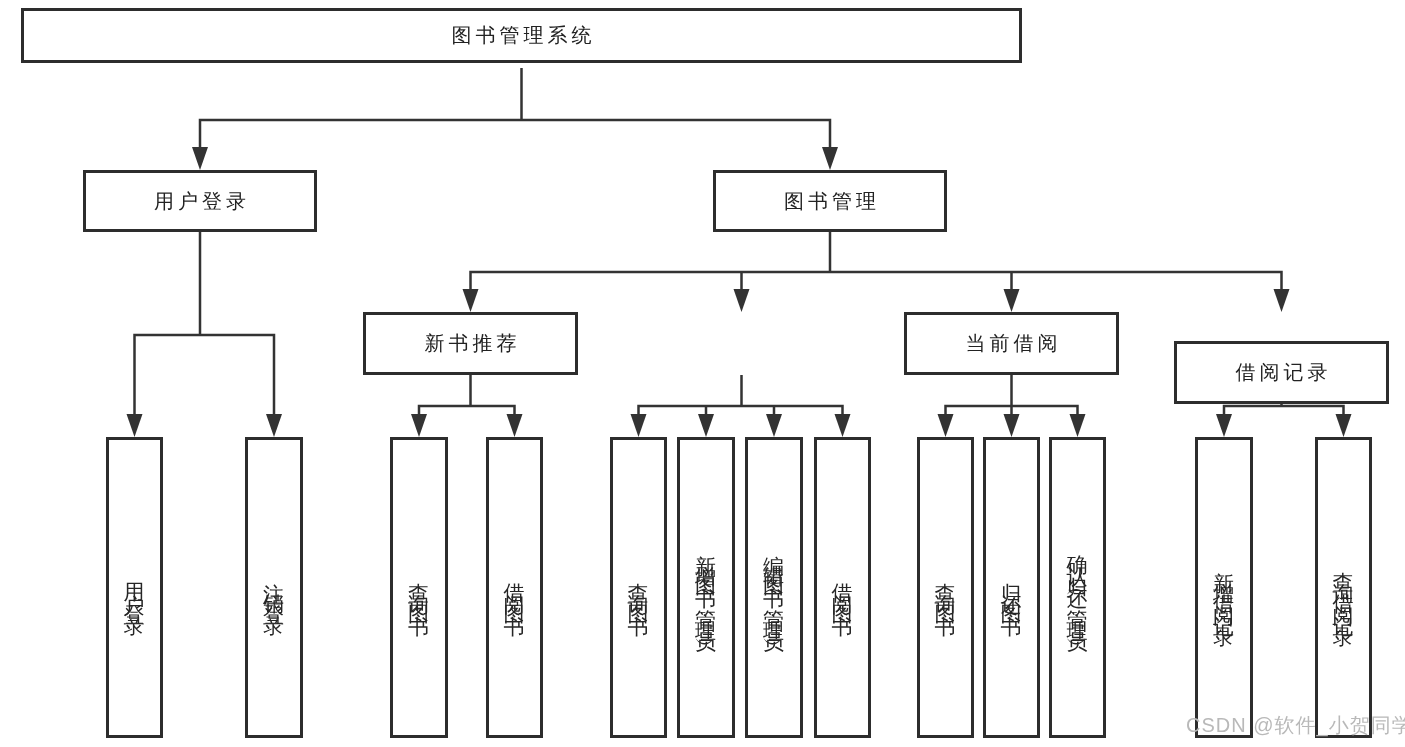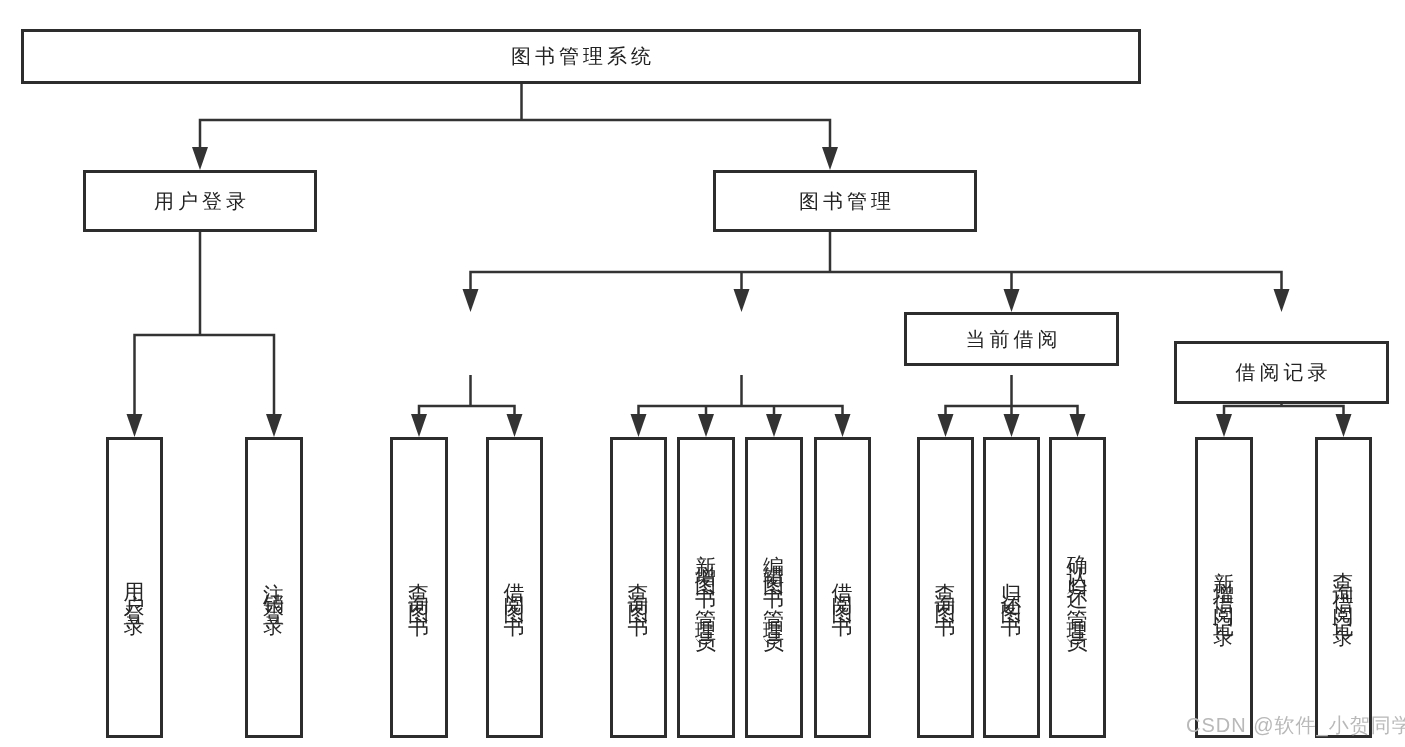--- a/index.html
+++ b/index.html
@@ -98,26 +98,27 @@
       <polygon points="766,414 782,414 774,437"></polygon>
       <polygon points="834.5,414 850.5,414 842.5,437"></polygon>
       <polygon points="937.5,414 953.5,414 945.5,437"></polygon>
       <polygon points="1003.5,414 1019.5,414 1011.5,437"></polygon>
       <polygon points="1069.5,414 1085.5,414 1077.5,437"></polygon>
       <polygon points="1216,414 1232,414 1224,437"></polygon>
       <polygon points="1335.5,414 1351.5,414 1343.5,437"></polygon>
     </g>
   </svg>
 
-  <div class="box h-box" style="left:21px; top:29px; width:1120px; height:55px;">图书管理系统</div>
+  <div class="box h-box" style="left:21px; top:8px; width:1001px; height:55px;">图书管理系统</div>
 
   <div class="box h-box" style="left:83px; top:170px; width:234px; height:62px;">用户登录</div>
-  <div class="box h-box" style="left:713px; top:170px; width:264px; height:62px;">图书管理</div>
+  <div class="box h-box" style="left:713px; top:170px; width:234px; height:62px;">图书管理</div>
 
-  <div class="box h-box" style="left:904px; top:312px; width:215px; height:54px;">当前借阅</div>
+  <div class="box h-box" style="left:363px; top:312px; width:215px; height:63px;">新书推荐</div>
+  <div class="box h-box" style="left:904px; top:312px; width:215px; height:63px;">当前借阅</div>
   <div class="box h-box" style="left:1174px; top:312px; width:215px; height:63px;margin-top:29px;">借阅记录</div>
 
   <div class="box v-box" style="left:106px; top:437px; width:57px; height:301px;">
     <span>用户登录</span>
   </div>
   <div class="box v-box" style="left:245px; top:437px; width:58px; height:301px;">
     <span>注销登录</span>
   </div>
 
   <div class="box v-box" style="left:390px; top:437px; width:58px; height:301px;">

